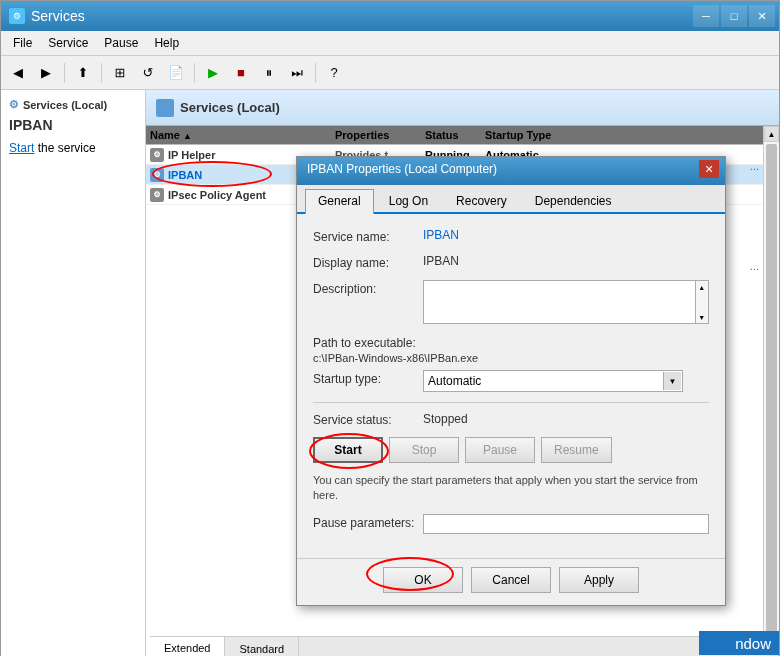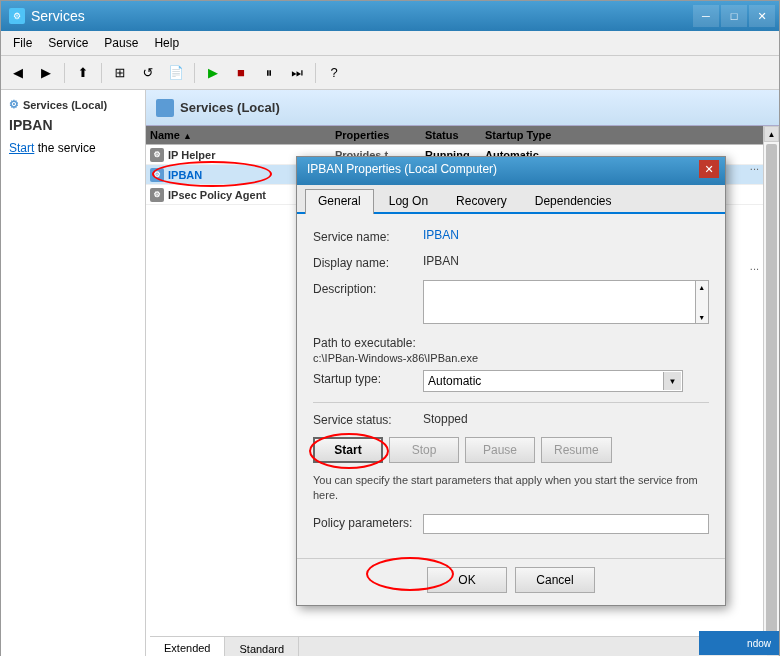--- a/index.html
+++ b/index.html
@@ -423,21 +423,21 @@
       pointer-events: none;
     }
 
     
     .win-taskbar-hint {
       position: absolute;
       bottom: 0; right: 0;
       width: 80px; height: 24px;
       background: #1e73be;
       color: white;
-      font-size: 10px;
+      font-size: 15px;
       display: flex; align-items: center; justify-content: flex-end;
       padding-right: 8px;
     }
   </style>
 </head>
 <body>
 
 <div class="main-window">
 
   <div class="title-bar">
@@ -625,29 +625,30 @@
           <button class="win-btn" disabled="" style="color:#999">Stop</button>
           <button class="win-btn" disabled="" style="color:#999">Pause</button>
           <button class="win-btn" disabled="" style="color:#999">Resume</button>
 
           <div class="annot-circle" style="top:-4px; left:-4px; width:80px; height:36px; position:absolute; pointer-events:none;"></div>
         </div>
 
         <div class="help-text">You can specify the start parameters that apply when you start the service from here.</div>
 
         <div class="field-row">
-          <div class="field-label">Policy parameters:</div>
+          <div class="field-label">Pause parameters:</div>
           <input type="text" class="start-params-input" style="">
         </div>
 
       </div>
 
       <div class="dialog-footer" style="position:relative;">
         <button class="win-btn" style="min-width:80px; position:relative;">OK</button>
         <button class="win-btn" style="min-width:80px;">Cancel</button>
+        <button class="win-btn" style="min-width:80px;">Apply</button>
 
         <div class="annot-circle" style="top:-2px; left:50%; transform:translateX(-145px); width:88px; height:34px; position:absolute; pointer-events:none;"></div>
       </div>
 
     </div>
   </div>
 
   <div class="win-taskbar-hint">ndow</div>
 
 </div>

